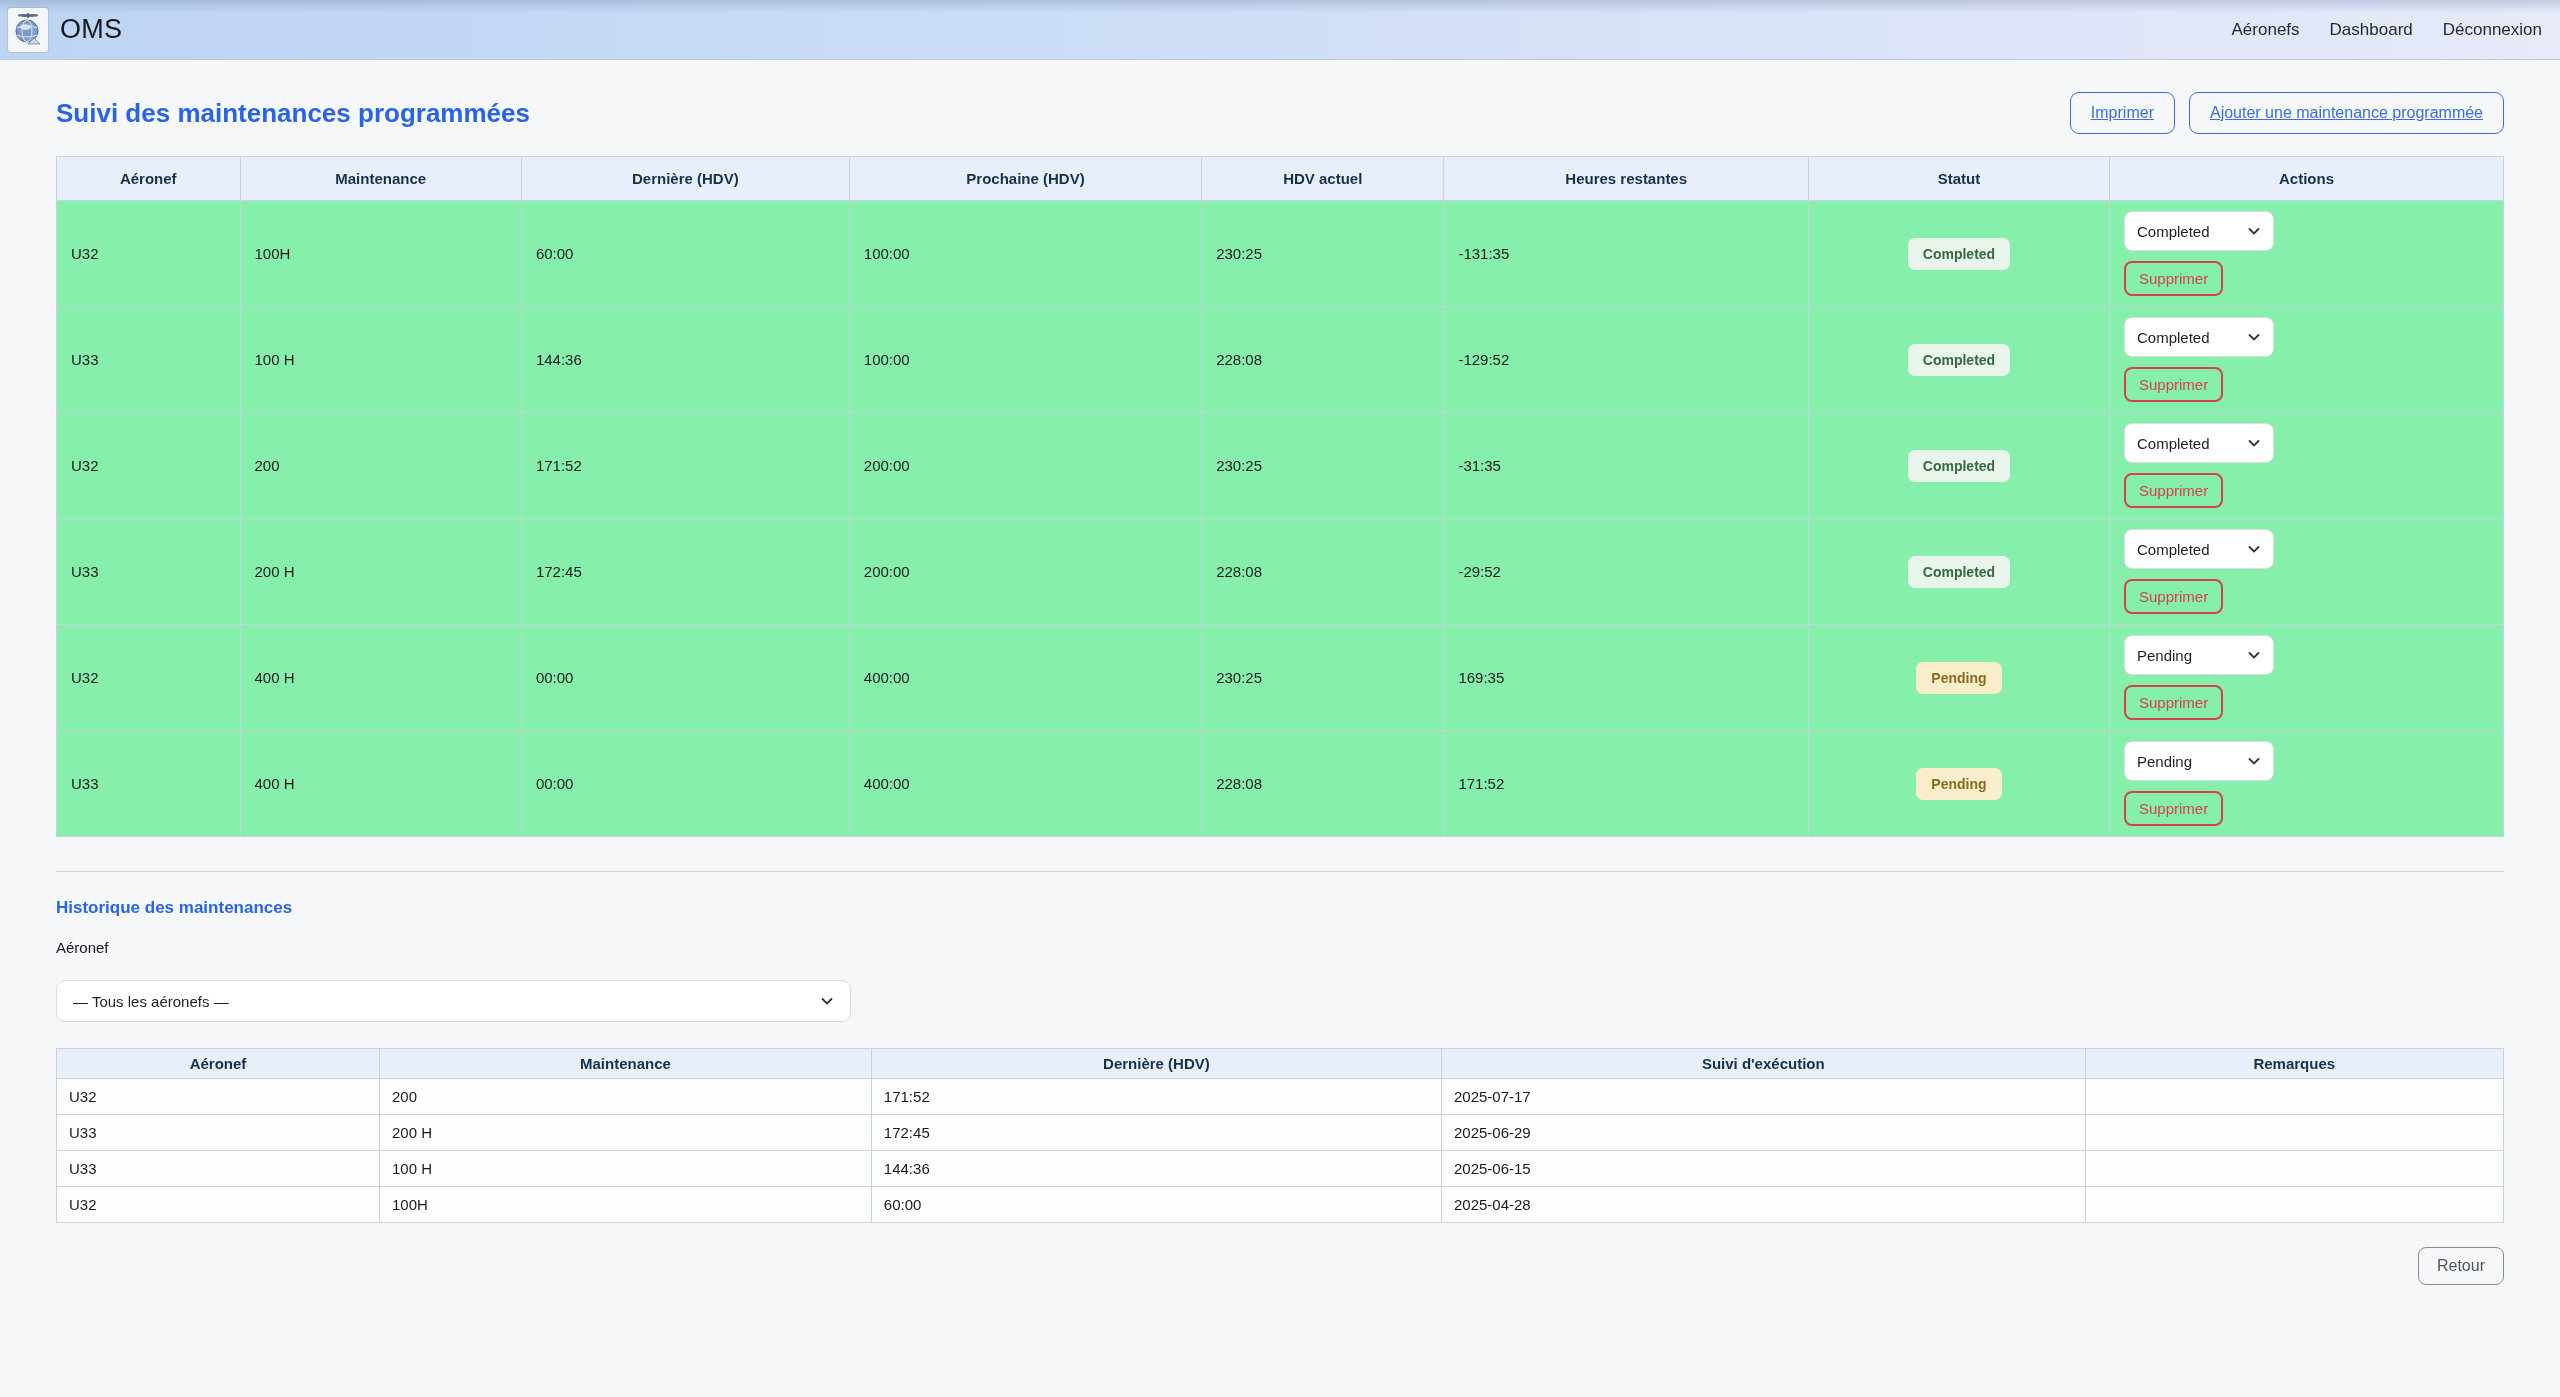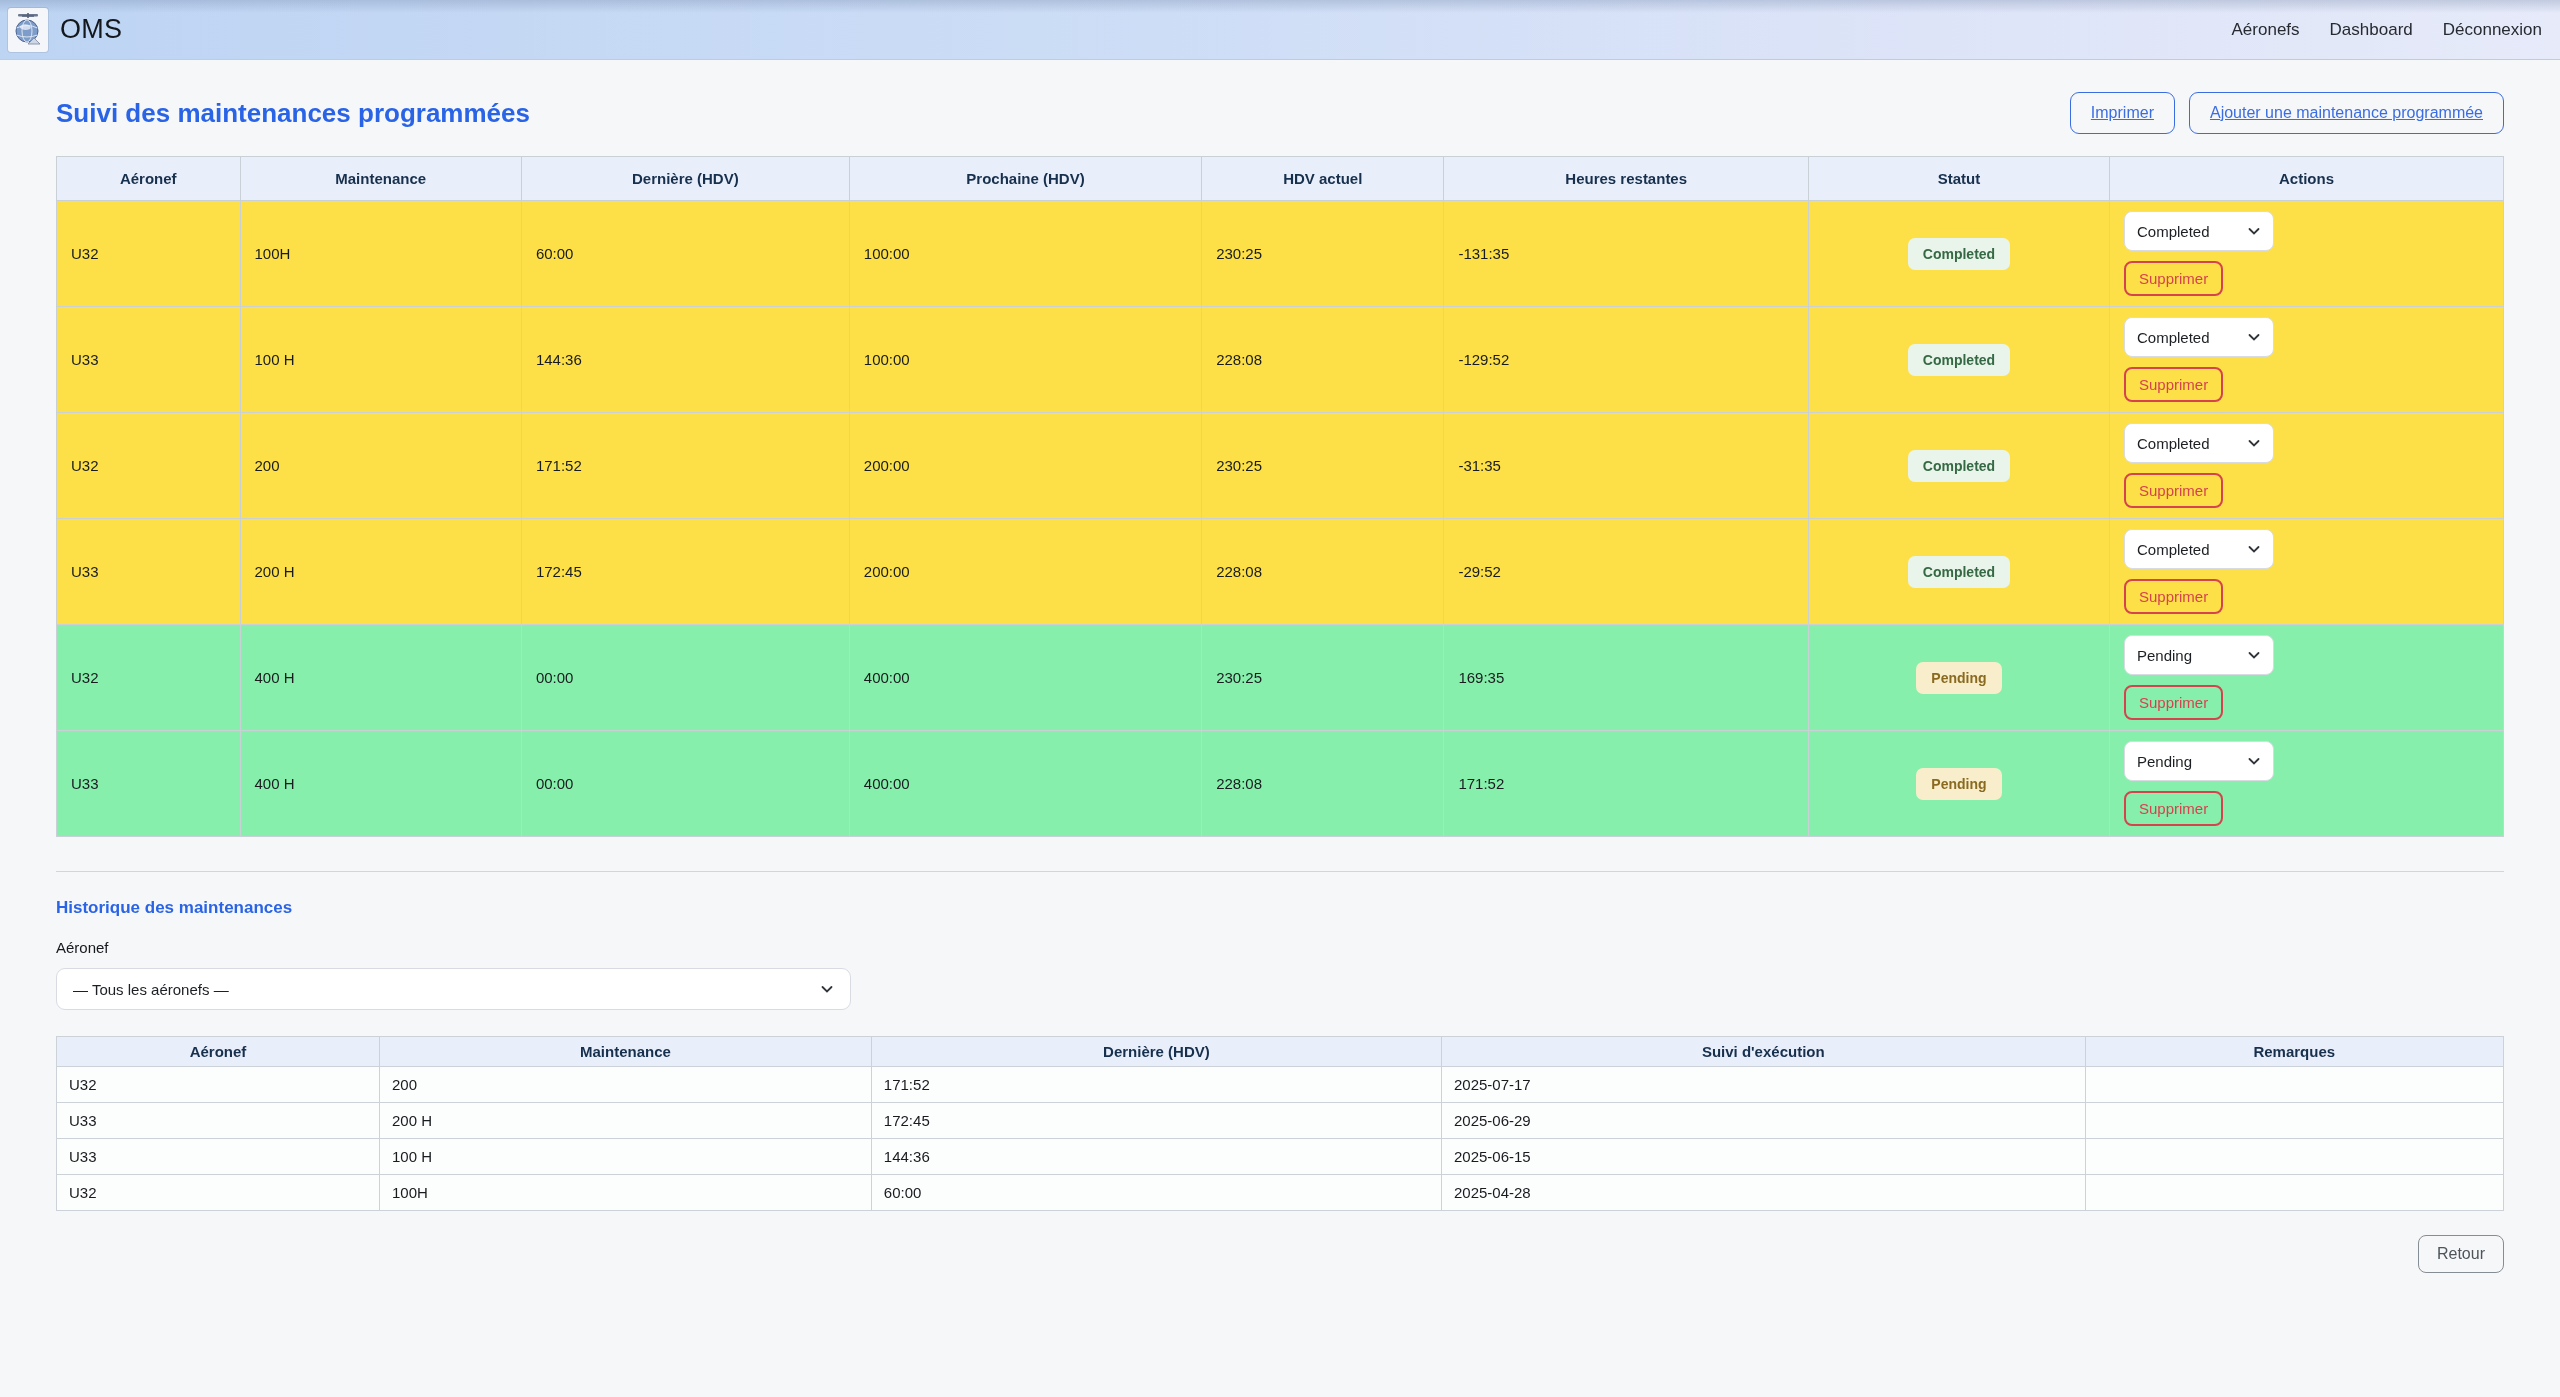--- a/index.html
+++ b/index.html
@@ -75,21 +75,21 @@
     height: 44px;
     text-align: center;
   }
   .sched-table td {
     font-size: 15px;
     height: 97px;
     padding-left: 14px;
     vertical-align: middle;
     background: #86efac;
   }
-  tr.row-completed td { background: #fde047; }
+  tr.row-completed td { background: #86efac; }
   .cell-remaining { font-weight: 400; }
   .cell-status { text-align: center; padding-left: 0 !important; }
 
   .badge {
     display: inline-block;
     padding: 8px 15px;
     border-radius: 7px;
     font-size: 14px;
     font-weight: 700;
   }
@@ -123,21 +123,21 @@
     padding: 7px 13px;
     border-radius: 8px;
     cursor: pointer;
   }
 
   
   .divider { border: none; border-top: 1px solid #d2d6db; margin: 34px 0 0 0; }
   .history-title { margin-top: 26px; font-size: 17px; font-weight: 700; color: #2a64e6; }
   .filter-label { margin-top: 21px; font-size: 15px; color: #15181c; }
   .filter-select {
-    margin-top: 12px;
+    margin-top: 24px;
     width: 795px;
     height: 42px;
     background: #ffffff;
     border: 1px solid #d8dce2;
     border-radius: 9px;
     display: flex;
     align-items: center;
     justify-content: space-between;
     padding: 0 16px;
     font-size: 15px;

